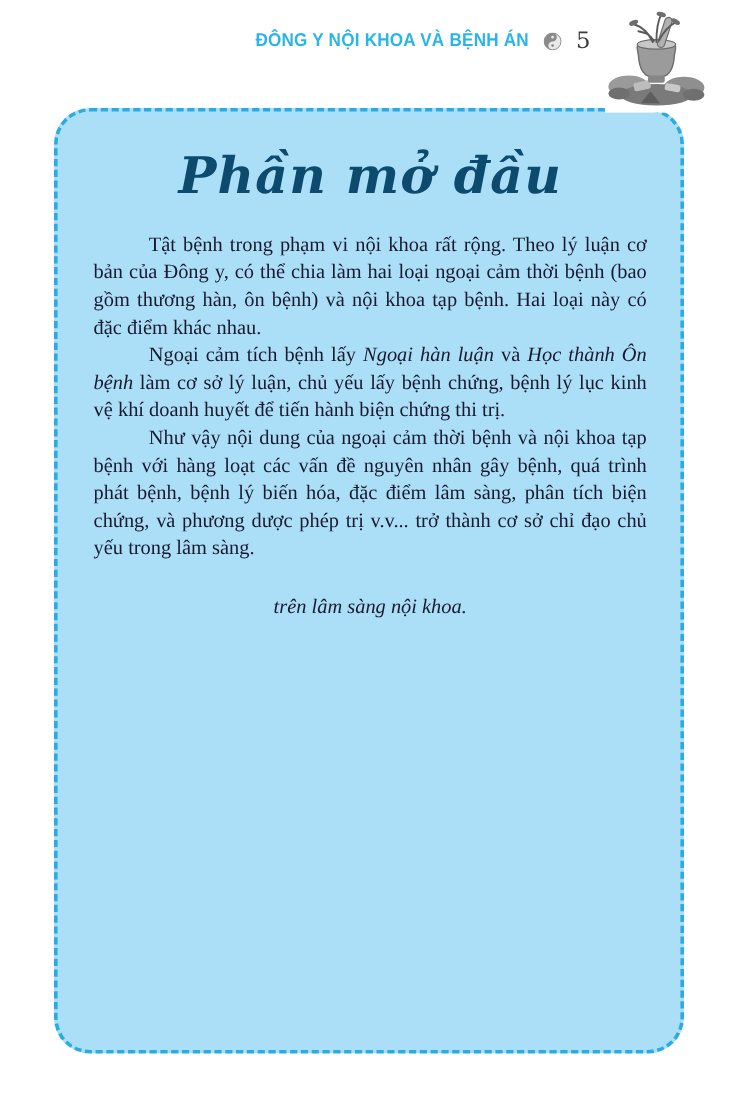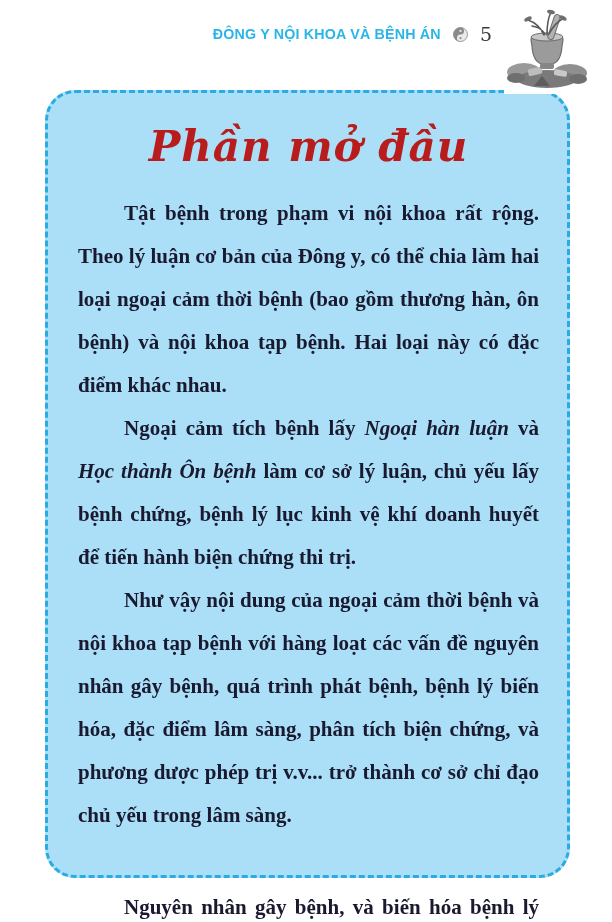--- a/index.html
+++ b/index.html
@@ -48,29 +48,28 @@
     border:3px dashed var(--box-border);
     border-radius:30px;
     padding:16px 28px 18px 30px;
     z-index:1;
   }
   .intro-title{
     font-family:"DejaVu Serif", serif;
     font-style:italic;font-weight:bold;
     font-size:42px;line-height:1.25;
     text-align:center;
-    color:#b91c1c;
+    color:#0c4a6e;
     margin:12px 0 18px 0;
     letter-spacing:1px;
   }
   .par{
-    font-size:21px;line-height:43px;
+    font-size:17px;line-height:23px;
     text-align:justify;
     color:var(--ink);
-    font-weight:bold;
   }
   .par.indent{text-indent:46px;}
   .par.center{
     text-align:center;text-indent:0;
     font-style:italic;margin:3px 0;
   }
   .par em{font-style:italic;}
 </style>
 </head>
 <body>
@@ -117,18 +116,17 @@
       </svg>
     </span>
   </div>
 
   <div class="intro-box">
     <h1 class="intro-title">Phần mở đầu</h1>
     <div id="body-text">
         <p class="par indent"><span>Tật bệnh trong phạm vi nội khoa rất rộng. Theo lý luận cơ bản của Đông y, có thể chia làm hai loại ngoại cảm thời bệnh (bao gồm thương hàn, ôn bệnh) và nội khoa tạp bệnh. Hai loại này có đặc điểm khác nhau.</span></p>
         <p class="par indent"><span>Ngoại cảm tích bệnh lấy </span><em>Ngoại hàn luận</em><span> và </span><em>Học thành Ôn bệnh</em><span> làm cơ sở lý luận, chủ yếu lấy bệnh chứng, bệnh lý lục kinh vệ khí doanh huyết để tiến hành biện chứng thi trị.</span></p>
         <p class="par indent"><span>Như vậy nội dung của ngoại cảm thời bệnh và nội khoa tạp bệnh với hàng loạt các vấn đề nguyên nhân gây bệnh, quá trình phát bệnh, bệnh lý biến hóa, đặc điểm lâm sàng, phân tích biện chứng, và phương dược phép trị v.v... trở thành cơ sở chỉ đạo chủ yếu trong lâm sàng.</span></p>
-        <p class="par center"><br></p>
-        <p class="par indent"><span>Nguyên nhân gây bệnh, và biến hóa bệnh lý trong nội khoa tạp bệnh khá phức tạp.</span></p>
+        <p class="par center"><br><em>trên lâm sàng nội khoa.</em></p>
       </div>
   </div>
 
 </div>
 
 </body></html>

